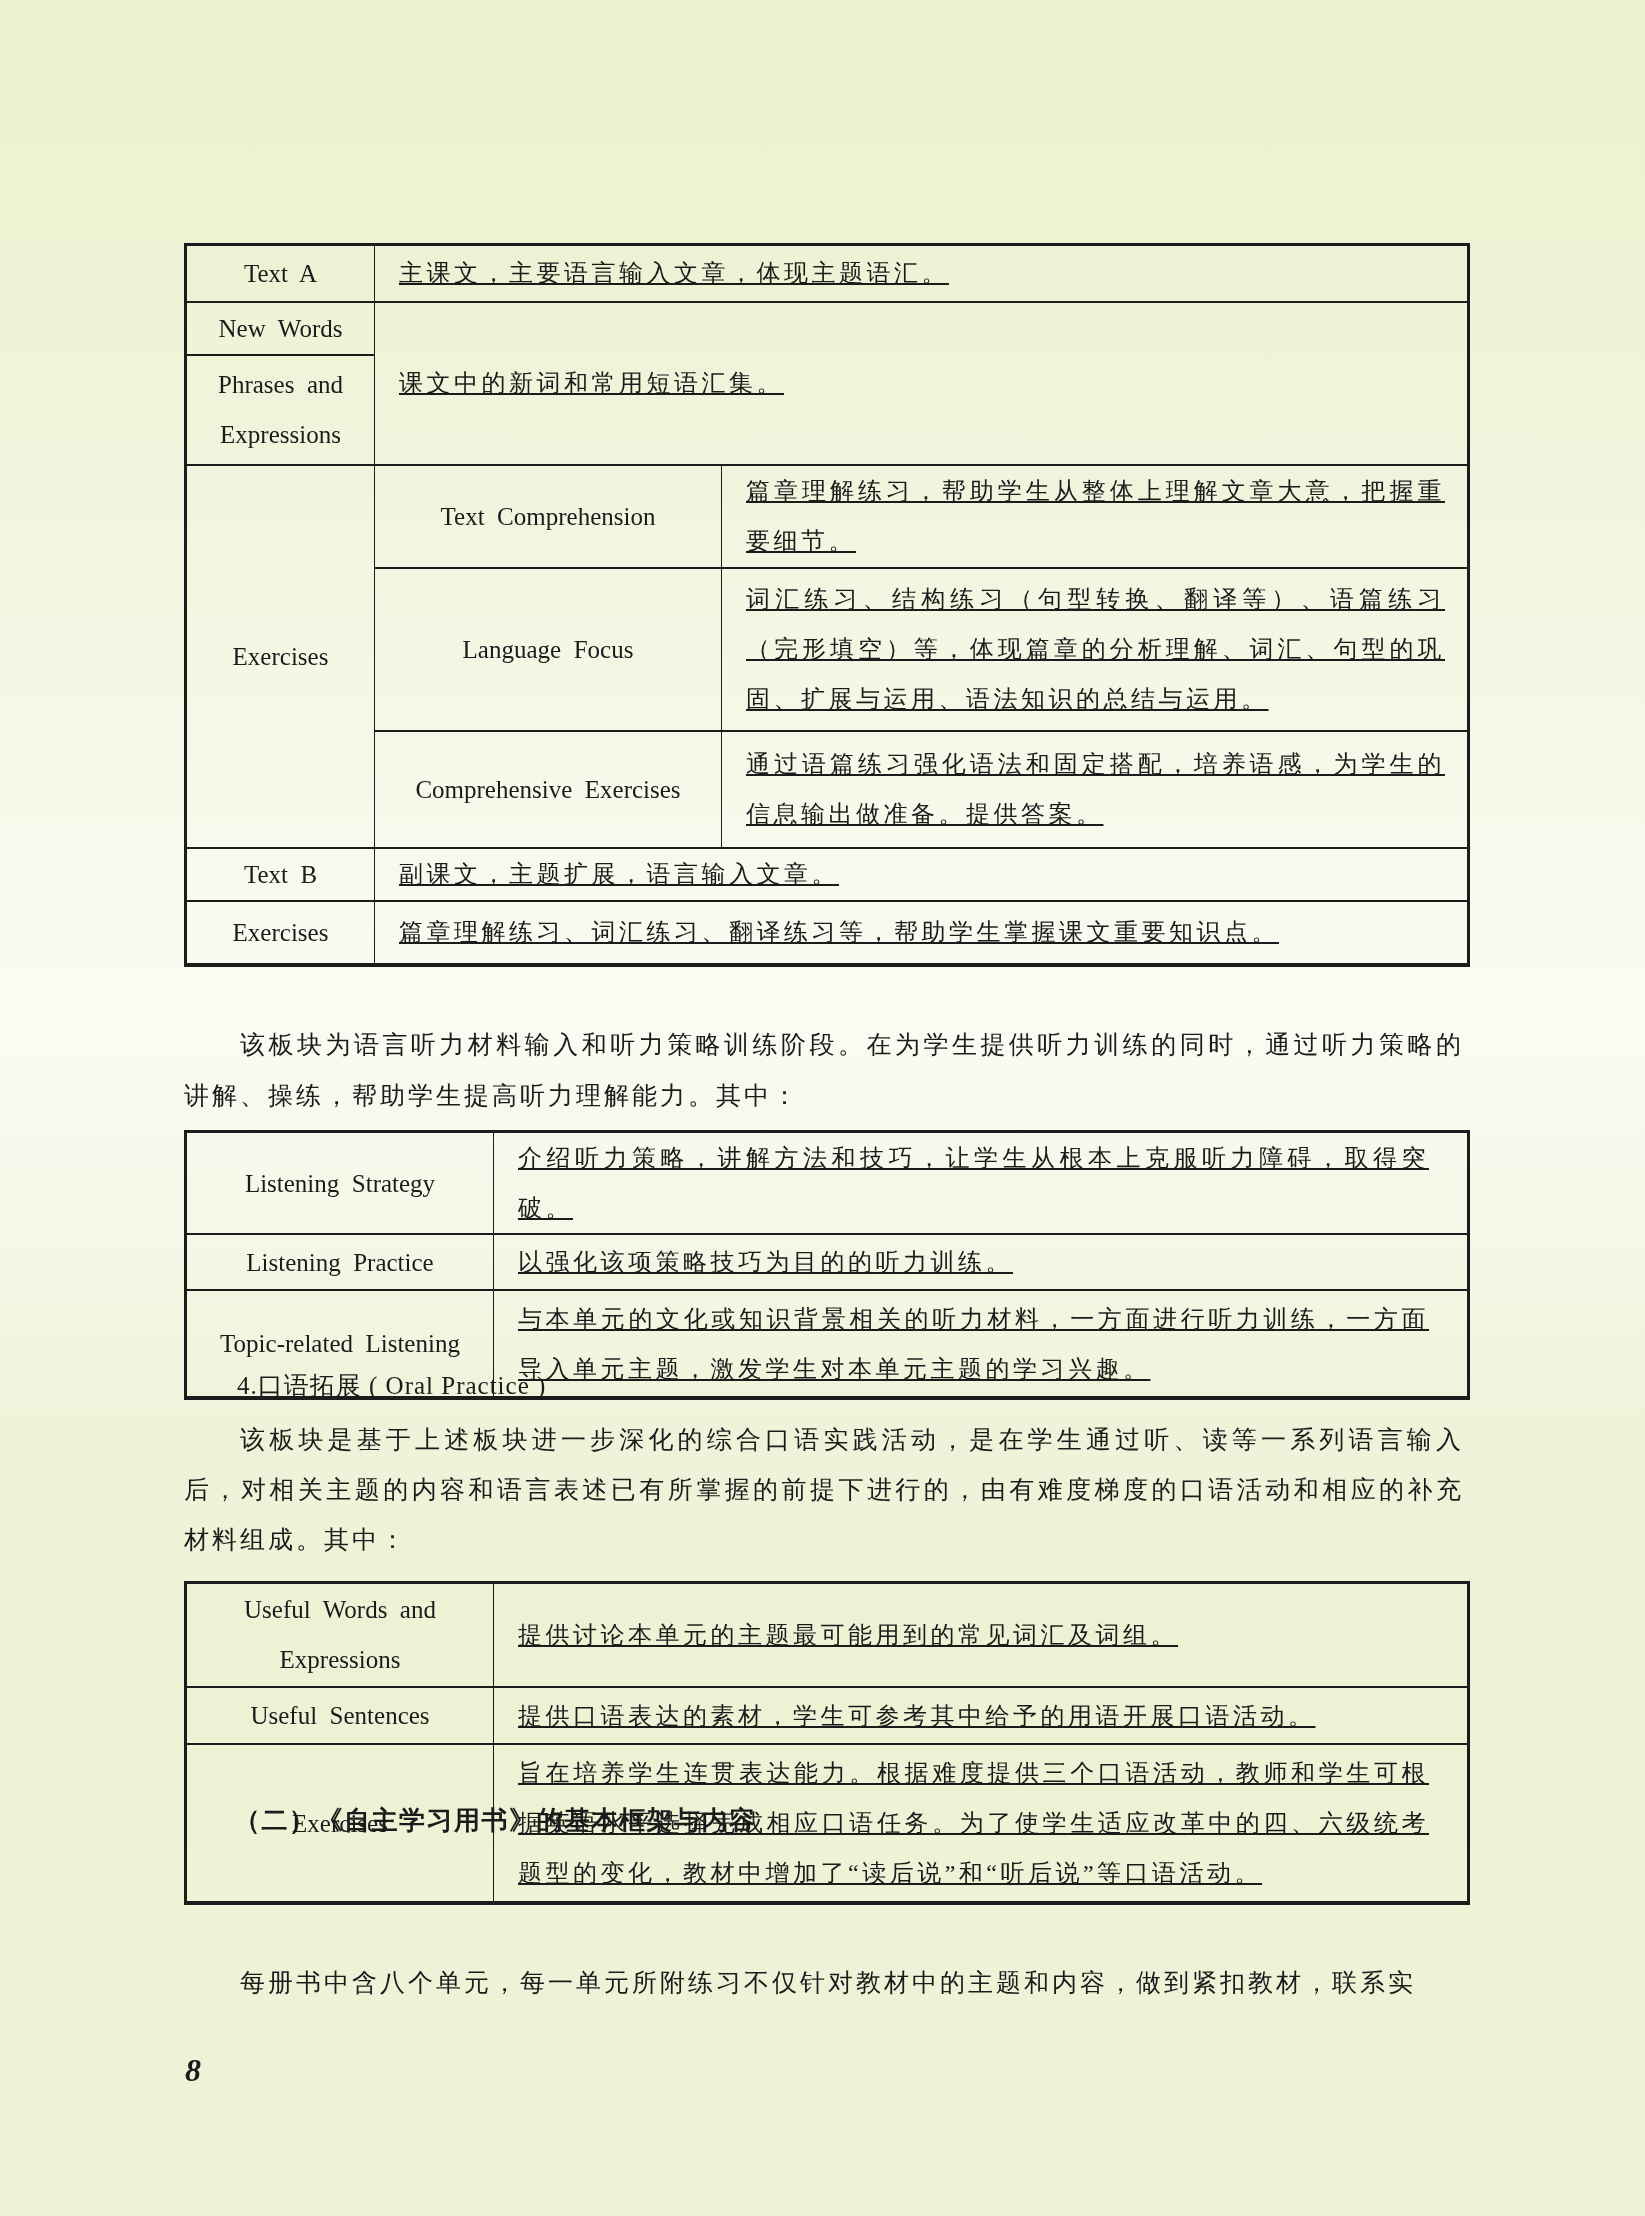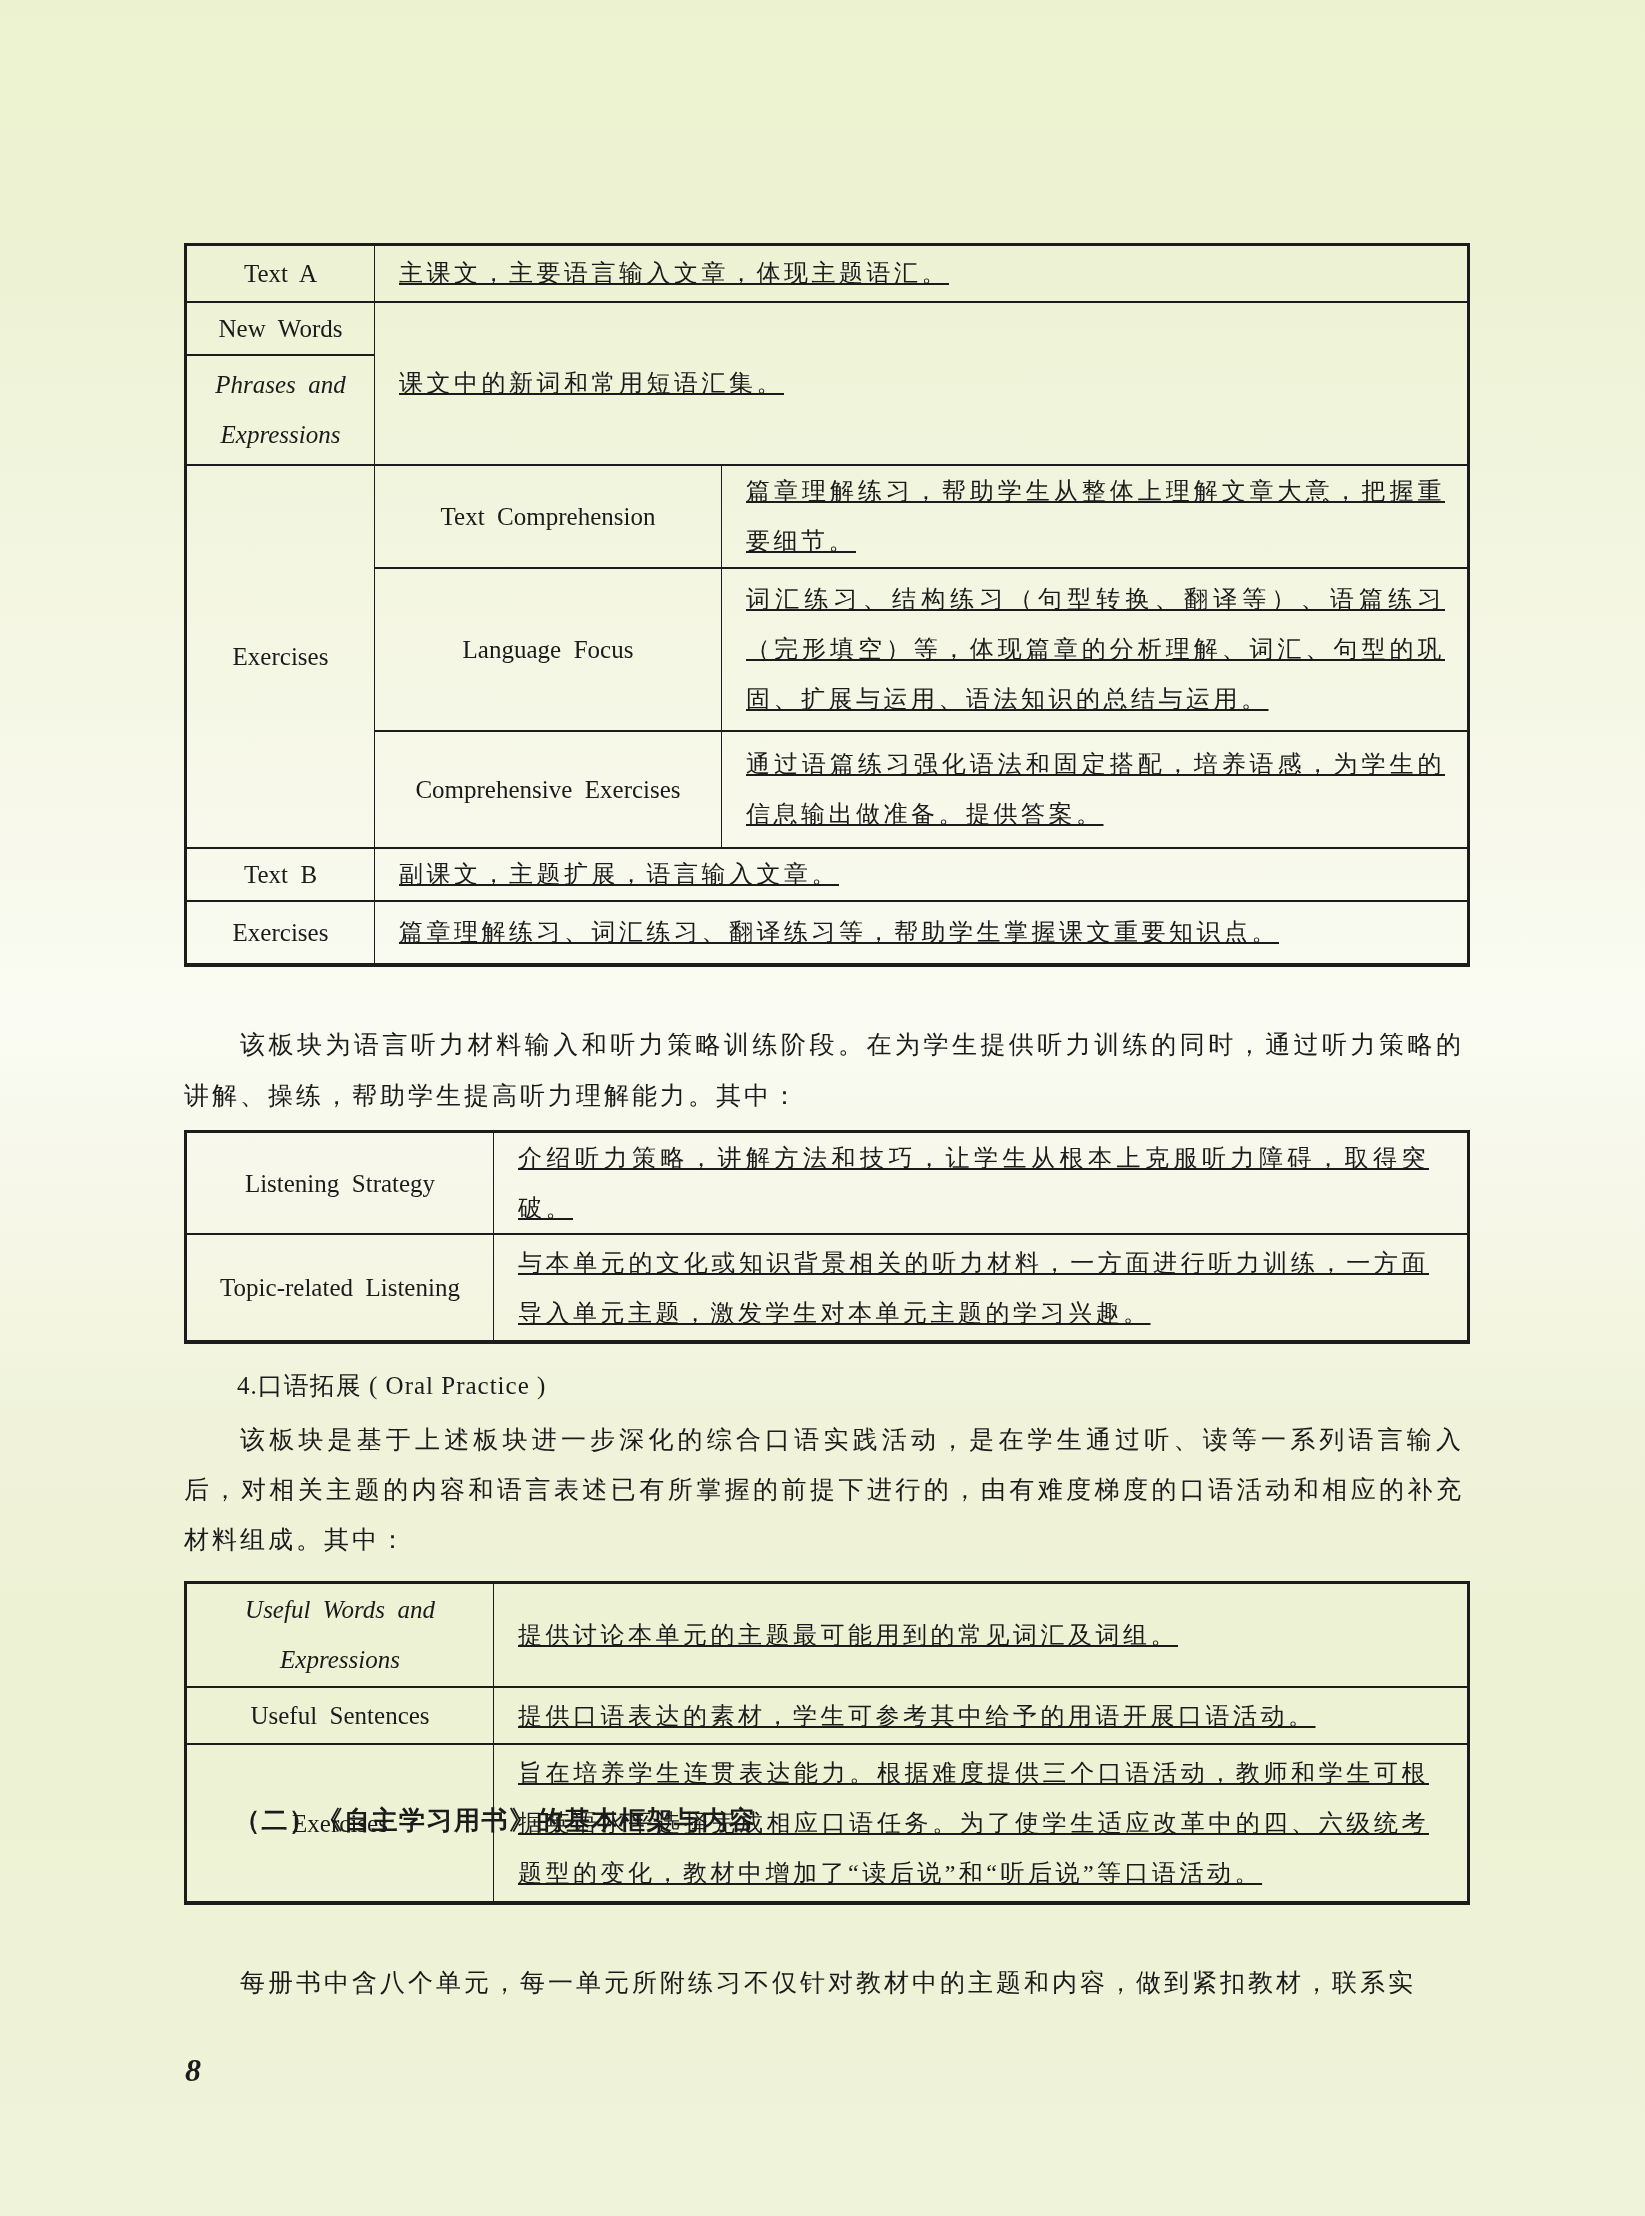--- a/index.html
+++ b/index.html
@@ -38,21 +38,21 @@
     line-height: 49px;
   }
   td.desc {
     text-align: justify;
     padding: 0 22px 0 24px;
     font-size: 24px;
     letter-spacing: 3.5px;
     line-height: 50px;
     text-decoration: underline;
   }
-  .lbl-line { line-height: 50px; font-style: italic; }
+  .lbl-line { line-height: 50px; }
   .heading {
     position: absolute;
     left: 184px; width: 1280px;
     font-size: 25px;
     line-height: 34px;
     letter-spacing: 1px;
     text-indent: 53px;
     white-space: nowrap;
   }
   .heading-bold {
@@ -137,20 +137,24 @@
   <table class="doc-table" style="left:184px; top:1130px; width:1283px;">
     <colgroup>
         <col style="width:308px">
         <col style="width:975px">
       </colgroup>
     <tbody>
       <tr style="height:56px">
         <td class="lbl">Listening Strategy</td>
         <td class="desc" style="padding-right:38px;">介绍听力策略，讲解方法和技巧，让学生从根本上克服听力障碍，取得突破。</td>
       </tr>
+      <tr style="height:56px">
+        <td class="lbl">Listening Practice</td>
+        <td class="desc" style="padding-right:38px;">以强化该项策略技巧为目的的听力训练。</td>
+      </tr>
       <tr style="height:108px">
         <td class="lbl">Topic-related Listening</td>
         <td class="desc" style="padding-right:38px;">与本单元的文化或知识背景相关的听力材料，一方面进行听力训练，一方面导入单元主题，激发学生对本单元主题的学习兴趣。</td>
       </tr>
     </tbody>
   </table>
 
   <div class="heading" style="top:1369px;">4.口语拓展 ( Oral Practice )</div>
   <div class="para" style="top:1415px; line-height:50px;">该板块是基于上述板块进一步深化的综合口语实践活动，是在学生通过听、读等一系列语言输入后，对相关主题的内容和语言表述已有所掌握的前提下进行的，由有难度梯度的口语活动和相应的补充材料组成。其中：</div>
 

